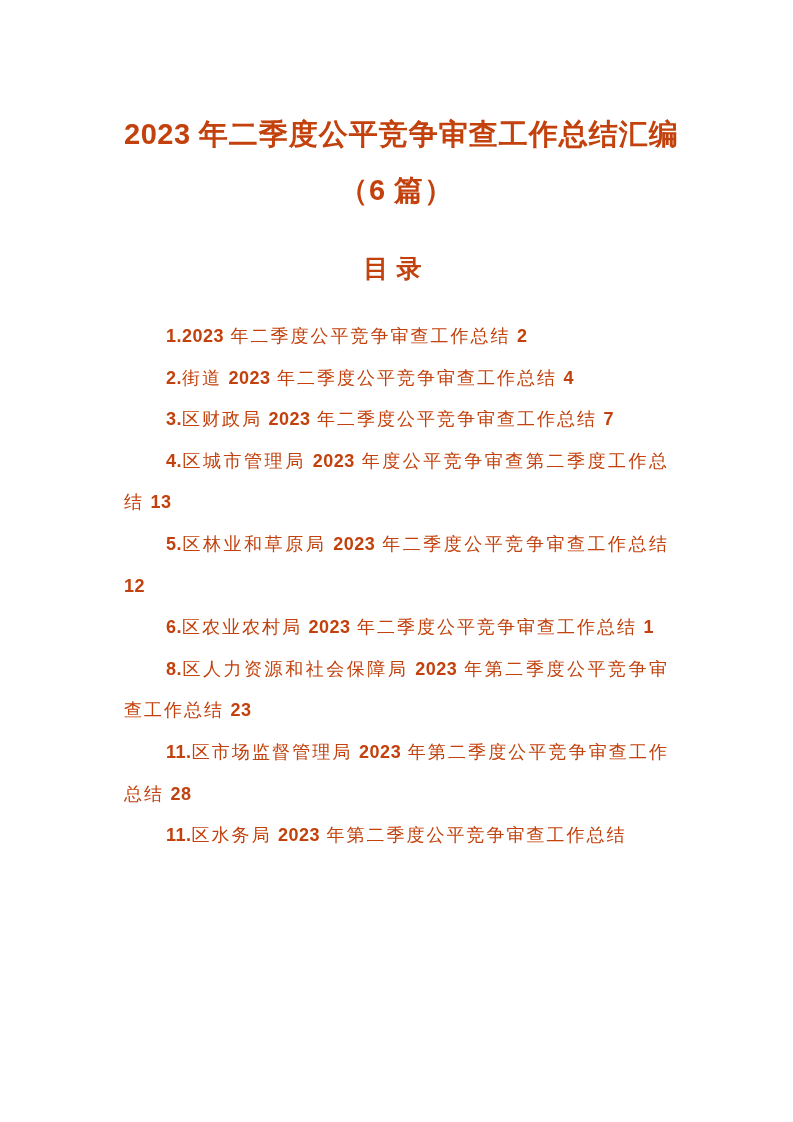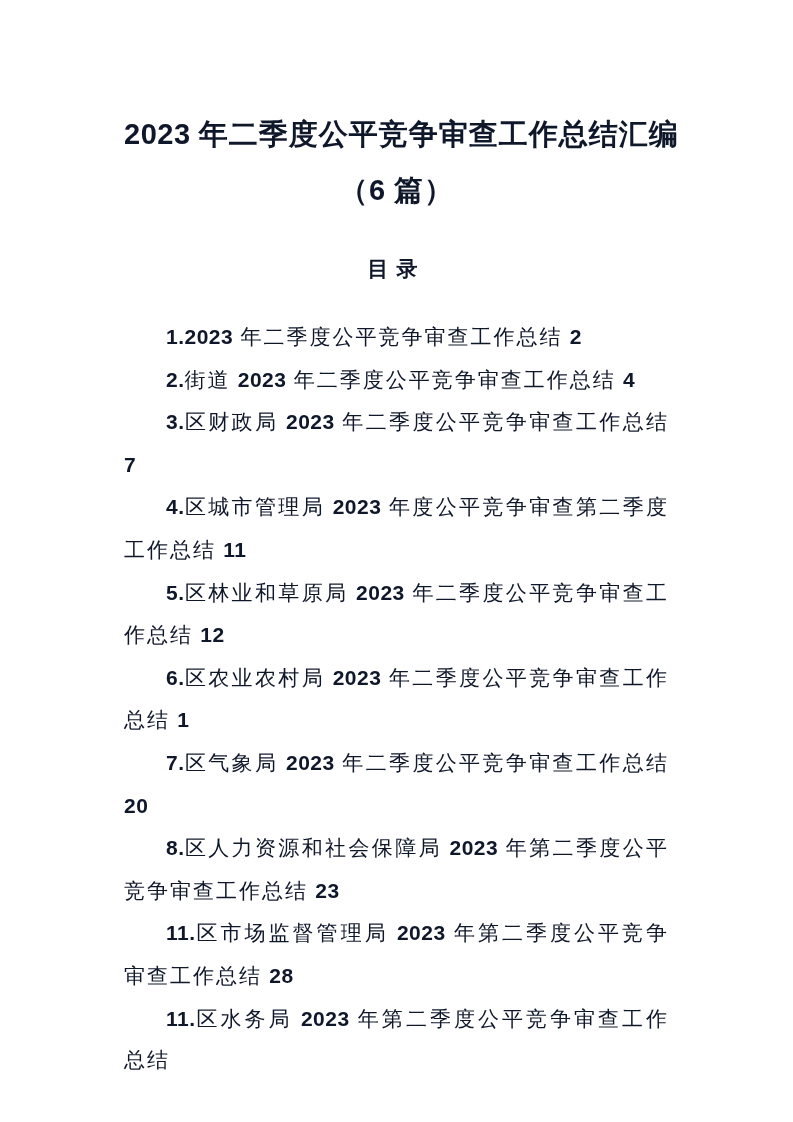--- a/index.html
+++ b/index.html
@@ -10,44 +10,44 @@
   .page {
     position: relative;
     width: 793px;
     height: 1122px;
     margin: 0 auto;
     background: #ffffff;
     box-sizing: border-box;
     padding: 106px 124px 0 124px;
     overflow: hidden;
     font-family: "Liberation Serif", serif;
-    color: #0f172a;
+    color: #c2410c;
   }
   .doc-title {
     font-size: 29px;
     font-weight: 700;
     text-align: center;
     line-height: 56px;
     letter-spacing: 1px;
     white-space: nowrap;
   }
   .toc-heading {
     margin-top: 30px;
-    font-size: 21px;
+    font-size: 25px;
     font-weight: 700;
     text-align: center;
     line-height: 42px;
     letter-spacing: 8px;
   }
   .toc {
     margin-top: 26px;
   }
   .toc-item {
     margin: 0;
-    font-size: 21px;
+    font-size: 18px;
     line-height: 41.6px;
     text-indent: 42px;
     text-align: justify;
     letter-spacing: 2px;
     font-weight: 400;
   }
   
   .num {
     font-family: "Liberation Sans", sans-serif;
     font-weight: 600;
@@ -63,22 +63,21 @@
 <div class="page">
   <div class="doc-title"><span class="num">2023</span> 年二季度公平竞争审查工作总结汇编</div>
   <div class="doc-title">（<span class="num">6</span> 篇）</div>
 
   <div class="toc-heading">目录</div>
 
   <div class="toc">
     <p class="toc-item"><span class="num">1.2023</span> 年二季度公平竞争审查工作总结 <span class="num">2</span></p>
     <p class="toc-item"><span class="num">2.</span>街道 <span class="num">2023</span> 年二季度公平竞争审查工作总结 <span class="num">4</span></p>
     <p class="toc-item"><span class="num">3.</span>区财政局 <span class="num">2023</span> 年二季度公平竞争审查工作总结 <span class="num">7</span></p>
-    <p class="toc-item"><span class="num">4.</span>区城市管理局 <span class="num">2023</span> 年度公平竞争审查第二季度工作总结 <span class="num">11</span></p>
+    <p class="toc-item"><span class="num">4.</span>区城市管理局 <span class="num">2023</span> 年度公平竞争审查第二季度工作总结 <span class="num">13</span></p>
     <p class="toc-item"><span class="num">5.</span>区林业和草原局 <span class="num">2023</span> 年二季度公平竞争审查工作总结 <span class="num">12</span></p>
     <p class="toc-item"><span class="num">6.</span>区农业农村局 <span class="num">2023</span> 年二季度公平竞争审查工作总结 <span class="num">1</span></p>
-    <p class="toc-item"><span class="num">7.</span>区气象局 <span class="num">2023</span> 年二季度公平竞争审查工作总结 <span class="num">20</span></p>
     <p class="toc-item"><span class="num">8.</span>区人力资源和社会保障局 <span class="num">2023</span> 年第二季度公平竞争审查工作总结 <span class="num">23</span></p>
     <p class="toc-item"><span class="num">11.</span>区市场监督管理局 <span class="num">2023</span> 年第二季度公平竞争审查工作总结 <span class="num">28</span></p>
     <p class="toc-item"><span class="num">11.</span>区水务局 <span class="num">2023</span> 年第二季度公平竞争审查工作总结 </p>
 
   </div>
 </div>
 
 </body></html>

